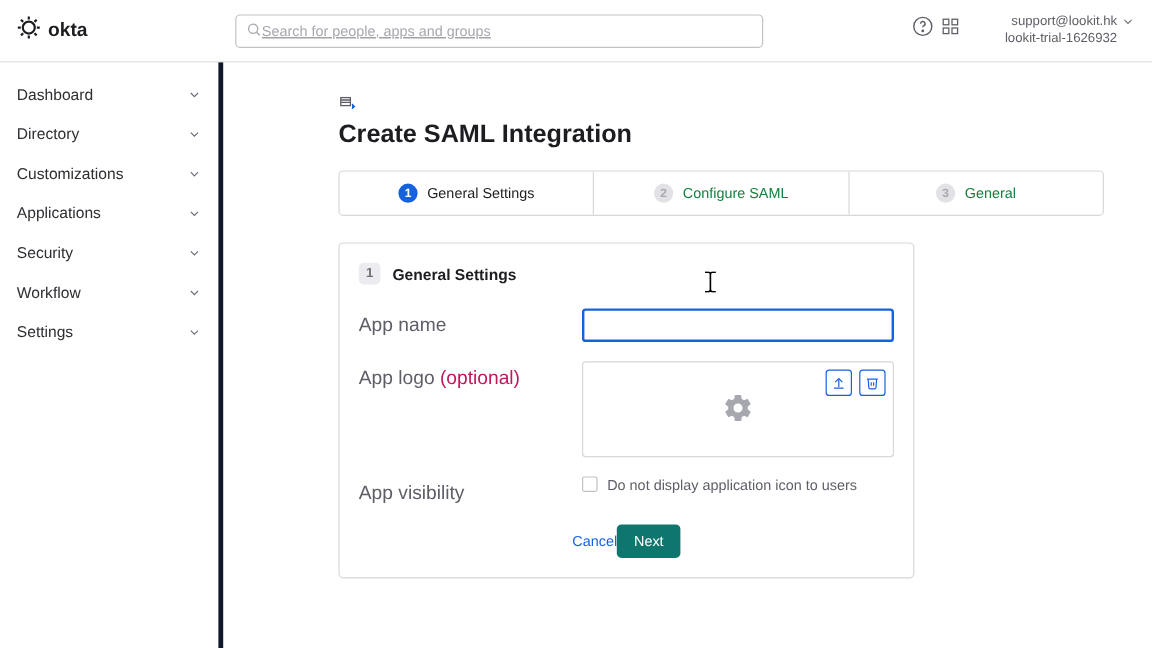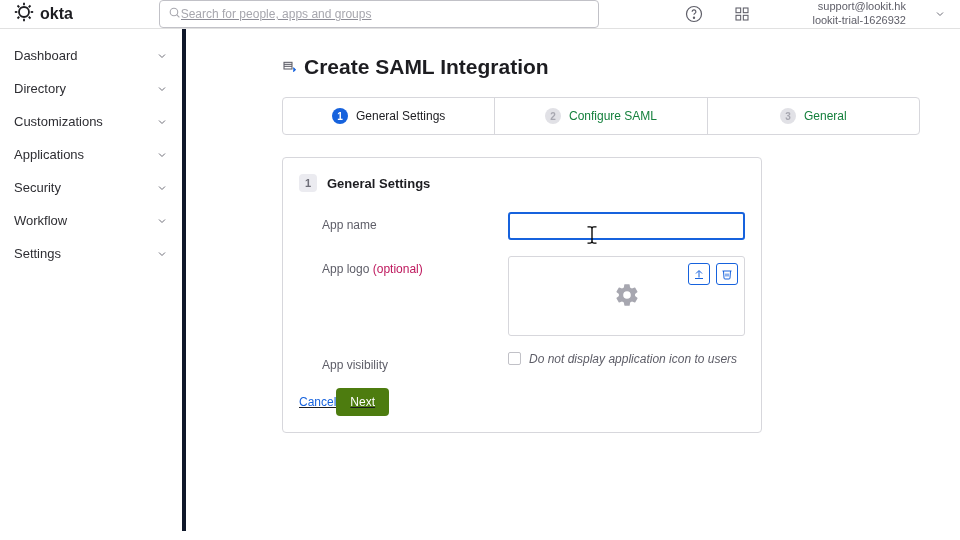--- a/index.html
+++ b/index.html
@@ -1,77 +1,77 @@
 <!DOCTYPE html>
 <html><head>
 <meta charset="utf-8">
 <style>
 * { box-sizing: border-box; margin: 0; padding: 0; }
 body { font-family: -apple-system, BlinkMacSystemFont, "Segoe UI", Helvetica, Arial, sans-serif; font-size: 13px; color: #1d1d21; background: #fff; }
 
 
-.header { display: flex; align-items: center; height: 29px; border-bottom: 1px solid #e1e1e1; padding: 0 14px; }
+.header { display: flex; align-items: center; height: 52px; border-bottom: 1px solid #e1e1e1; padding: 0 14px; }
 .logo { display: flex; align-items: center; gap: 6px; font-weight: 600; font-size: 16px; }
 .logo-mark svg { width: 20px; height: 20px; }
 .search-wrap { flex: 1; display: flex; justify-content: center; }
 .search { width: 440px; height: 28px; border: 1px solid #c1c1c7; border-radius: 4px; display: flex; align-items: center; padding: 0 8px; color: #8c8c96; text-decoration: underline; }
 .search input { border: none; outline: none; flex: 1; font-size: 12px; color: #555; background: transparent; }
 .search input::placeholder { color: #a7a7ae; }
-.header-right { display: flex; align-items: center; gap: 28px; }
+.header-right { display: flex; gap: 3px; }
 .icon-btn { width: 20px; height: 20px; display: flex; align-items: center; justify-content: center; color: #5e5e68; cursor: pointer; }
 .account { font-size: 11px; text-align: right; line-height: 1.25; color: #5e5e68; }
 .account .email { display: block; }
 .account .org { display: block; margin-left: 32px; }
 .chevron-small { width: 12px; height: 12px; color: #6e6e78; }
 
 
 .layout { display: flex; height: calc(540px - 38px); }
 .sidebar { width: 186px; border-right: 4px solid #0f172a; padding-top: 10px; }
 .nav-item { display: flex; align-items: center; justify-content: space-between; padding: 9px 14px; font-size: 13px; color: #2e2e33; cursor: pointer; }
 .nav-item .chev { width: 12px; height: 12px; color: #6e6e78; }
 
 .main { flex: 1; padding: 26px 40px 0 96px; }
-.page-title-row { display: flex; align-items: center; gap: 6px; margin-bottom: 18px; }
+.page-title-row { display: flex; gap: 6px; margin-bottom: 18px; flex-direction: column; }
 .page-icon { width: 16px; height: 16px; color: #5e5e68; }
 .page-title { font-size: 21px; font-weight: 600; }
 
 
 .stepper { display: flex; border: 1px solid #d7d7dc; border-radius: 4px; overflow: hidden; margin-bottom: 22px; }
 .step { flex: 1; display: flex; align-items: center; justify-content: center; gap: 8px; height: 36px; font-size: 12px; border-right: 1px solid #d7d7dc; cursor: pointer; }
 .step:last-child { border-right: none; }
 .step-num { width: 16px; height: 16px; border-radius: 50%; display: flex; align-items: center; justify-content: center; font-size: 10px; font-weight: 600; }
 .step.active .step-num { background: #1662dd; color: #fff; }
 .step.active .step-label { color: #1d1d21; font-weight: 500; }
 .step.inactive .step-num { background: #e1e1e6; color: #a7a7b0; }
 .step.inactive .step-label { color: #15803d; }
 
 
 .panel { border: 1px solid #d7d7dc; border-radius: 4px; width: 480px; padding: 16px; }
 .panel-header { display: flex; align-items: center; gap: 10px; margin-bottom: 20px; }
 .panel-step-badge { width: 18px; height: 18px; border-radius: 4px; background: #ebebf0; color: #6e6e78; display: flex; align-items: center; justify-content: center; font-size: 11px; font-weight: 600; }
 .panel-title { font-size: 13px; font-weight: 600; }
 
 .form-row { display: flex; align-items: flex-start; margin-bottom: 16px; }
-.form-label { width: 186px; font-size: 12px; color: #5e5e68; padding-top: 6px; margin-left: 23px; }
+.form-label { width: 186px; font-size: 16px; color: #5e5e68; padding-top: 6px; }
 .form-label .optional { color: #be185d; }
 .form-control { flex: 1; }
 .text-input { width: 100%; height: 28px; border: 2px solid #1662dd; border-radius: 3px; padding: 0 6px; font-size: 12px; outline: none; }
 
 .logo-box { width: 100%; height: 80px; border: 1px solid #d7d7dc; border-radius: 3px; position: relative; display: flex; align-items: center; justify-content: center; }
 .logo-placeholder { color: #a7a7b0; }
 .logo-actions { position: absolute; top: 6px; right: 6px; display: flex; gap: 6px; }
 .mini-btn { width: 22px; height: 22px; border: 1px solid #1662dd; border-radius: 3px; display: flex; align-items: center; justify-content: center; color: #1662dd; cursor: pointer; background: #fff; }
 
-.checkbox-row { display: flex; align-items: flex-start; gap: 8px; font-style: italic; }
+.checkbox-row { display: flex; align-items: flex-start; gap: 8px; }
 .checkbox { width: 13px; height: 13px; border: 1px solid #c1c1c7; border-radius: 2px; cursor: pointer; }
 .checkbox-label { font-size: 12px; color: #5e5e68; }
 
-.panel-footer { display: flex; justify-content: flex-start; align-items: center; margin-top: 10px; text-decoration: underline; }
+.panel-footer { display: flex; justify-content: center; align-items: center; margin-top: 10px; }
 .link-btn { color: #1662dd; font-size: 12px; cursor: pointer; }
-.primary-btn { background: #4d7c0f; color: #fff; border: none; border-radius: 4px; padding: 7px 14px; font-size: 12px; font-weight: 500; cursor: pointer; }
+.primary-btn { background: #0f766e; color: #fff; border: none; border-radius: 4px; padding: 7px 14px; font-size: 12px; font-weight: 500; cursor: pointer; }
 
 
 .cursor { position: absolute; left: 584px; top: 226px; pointer-events: none; }
 .cursor svg { width: 16px; height: 18px; }
 </style>
 </head>
 <body>
 
 <div class="header">
   <div class="logo">

